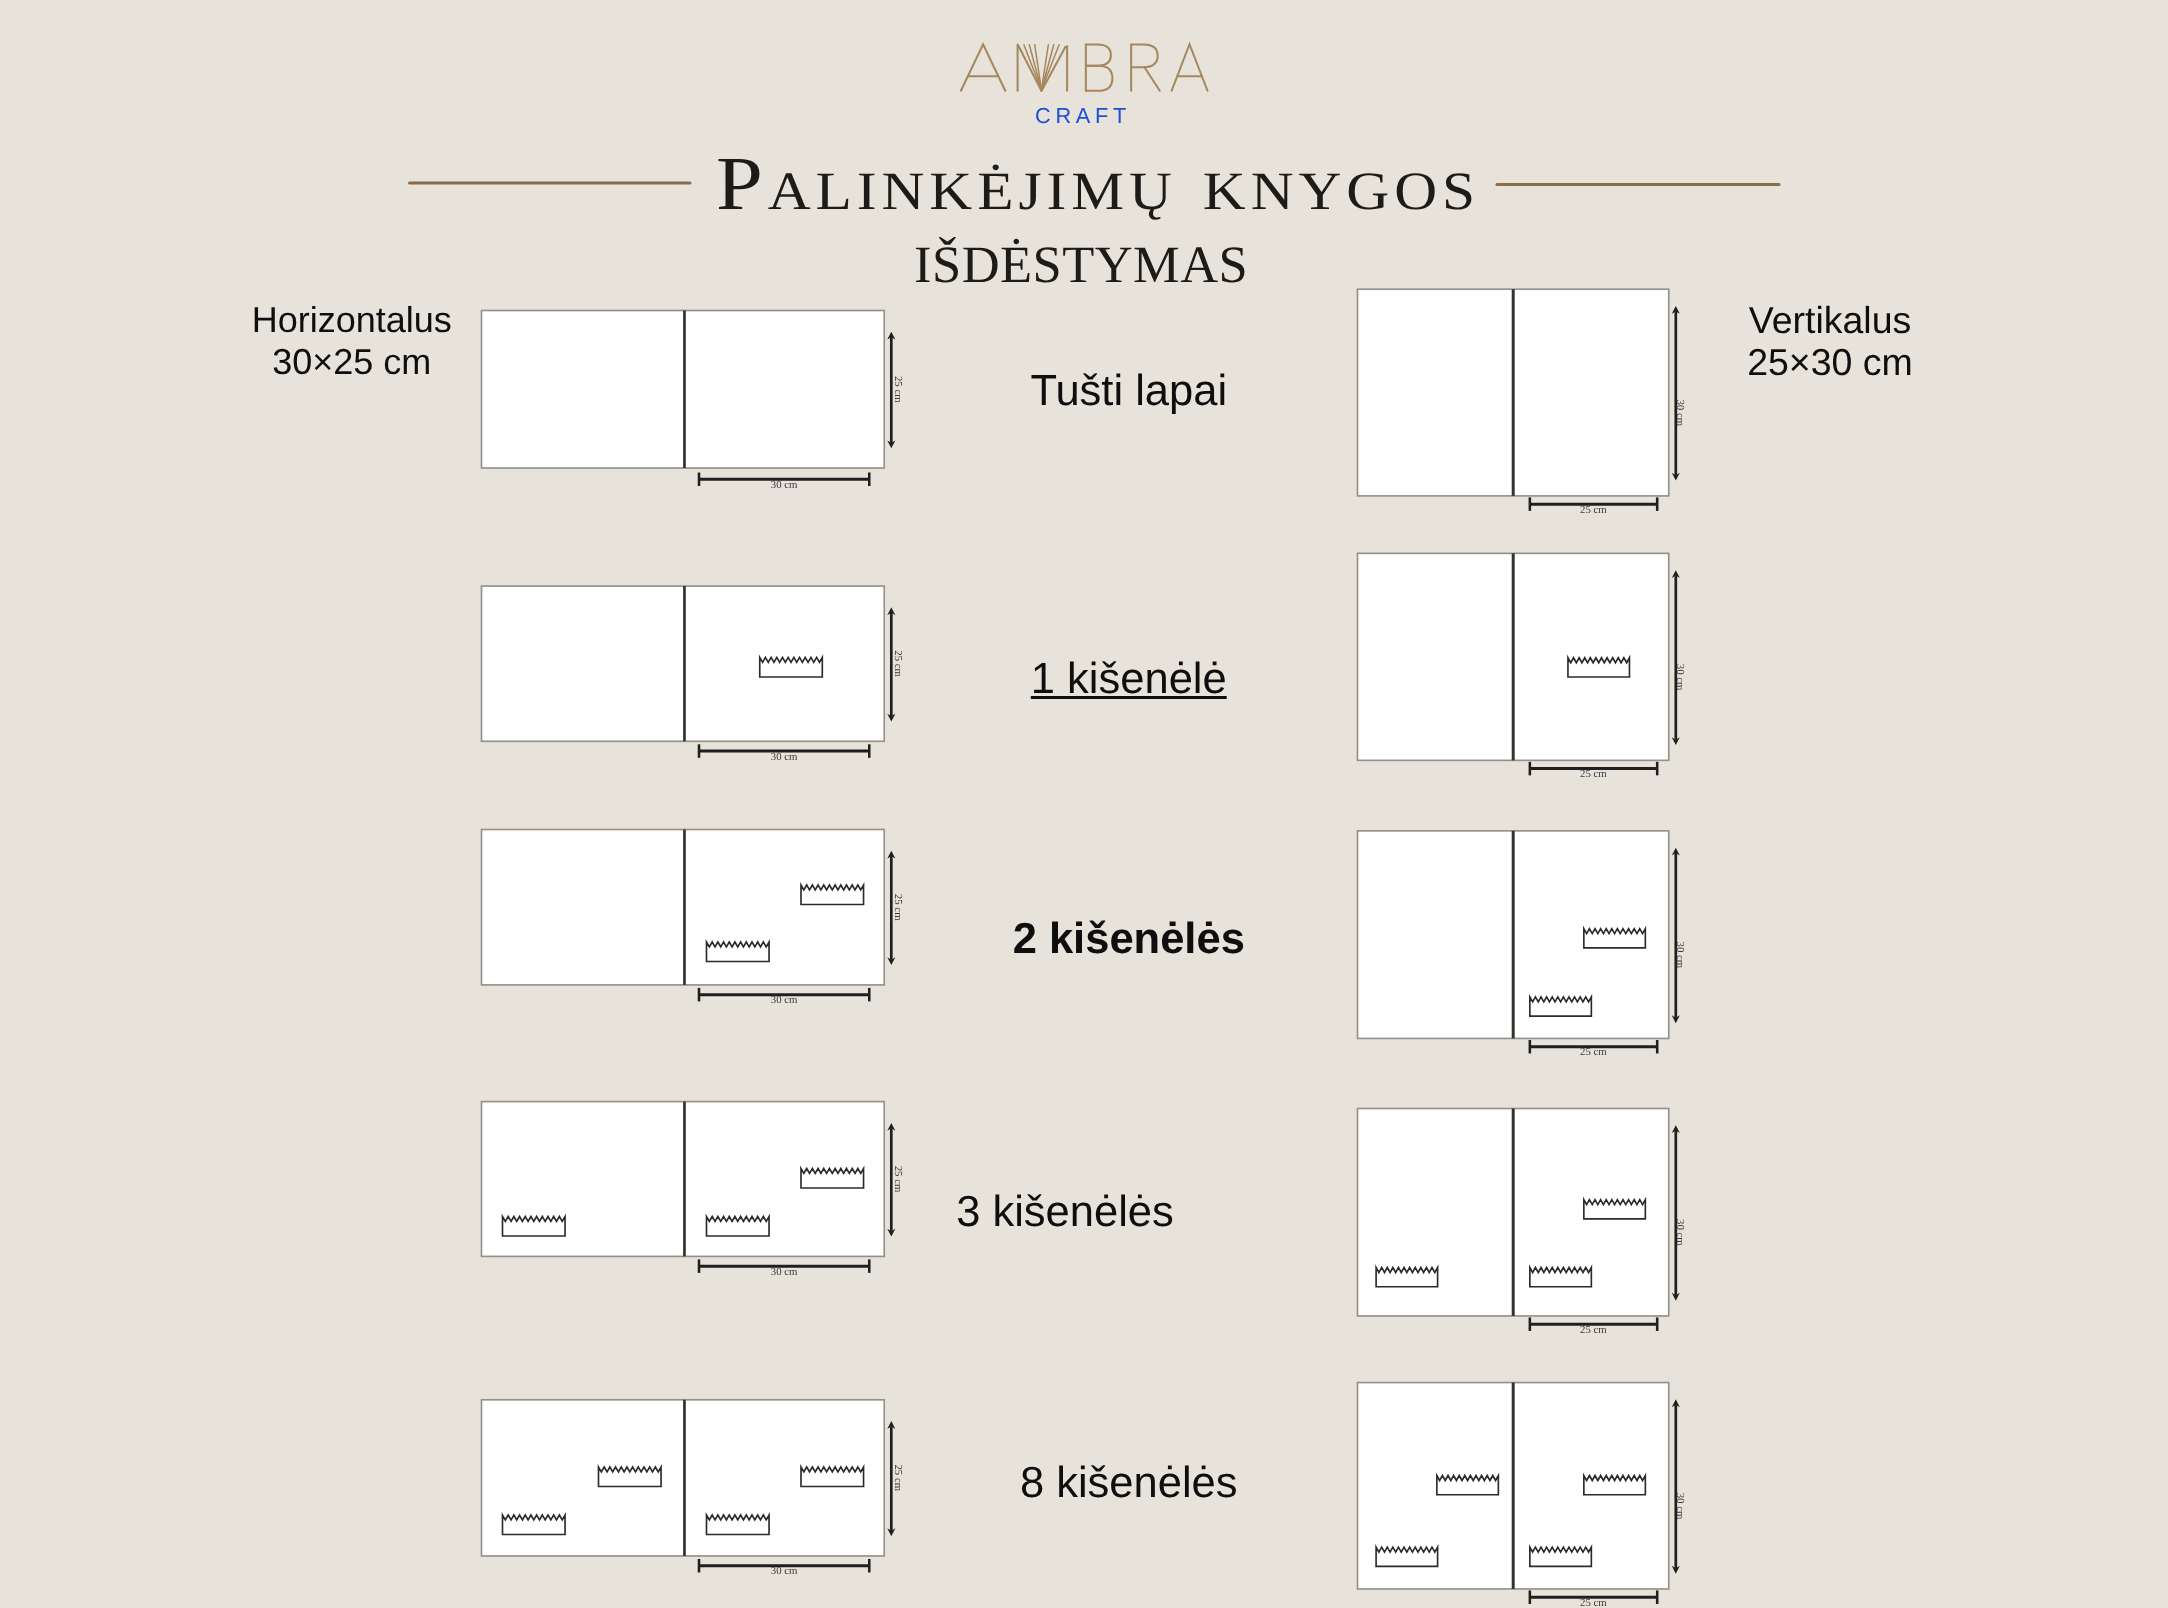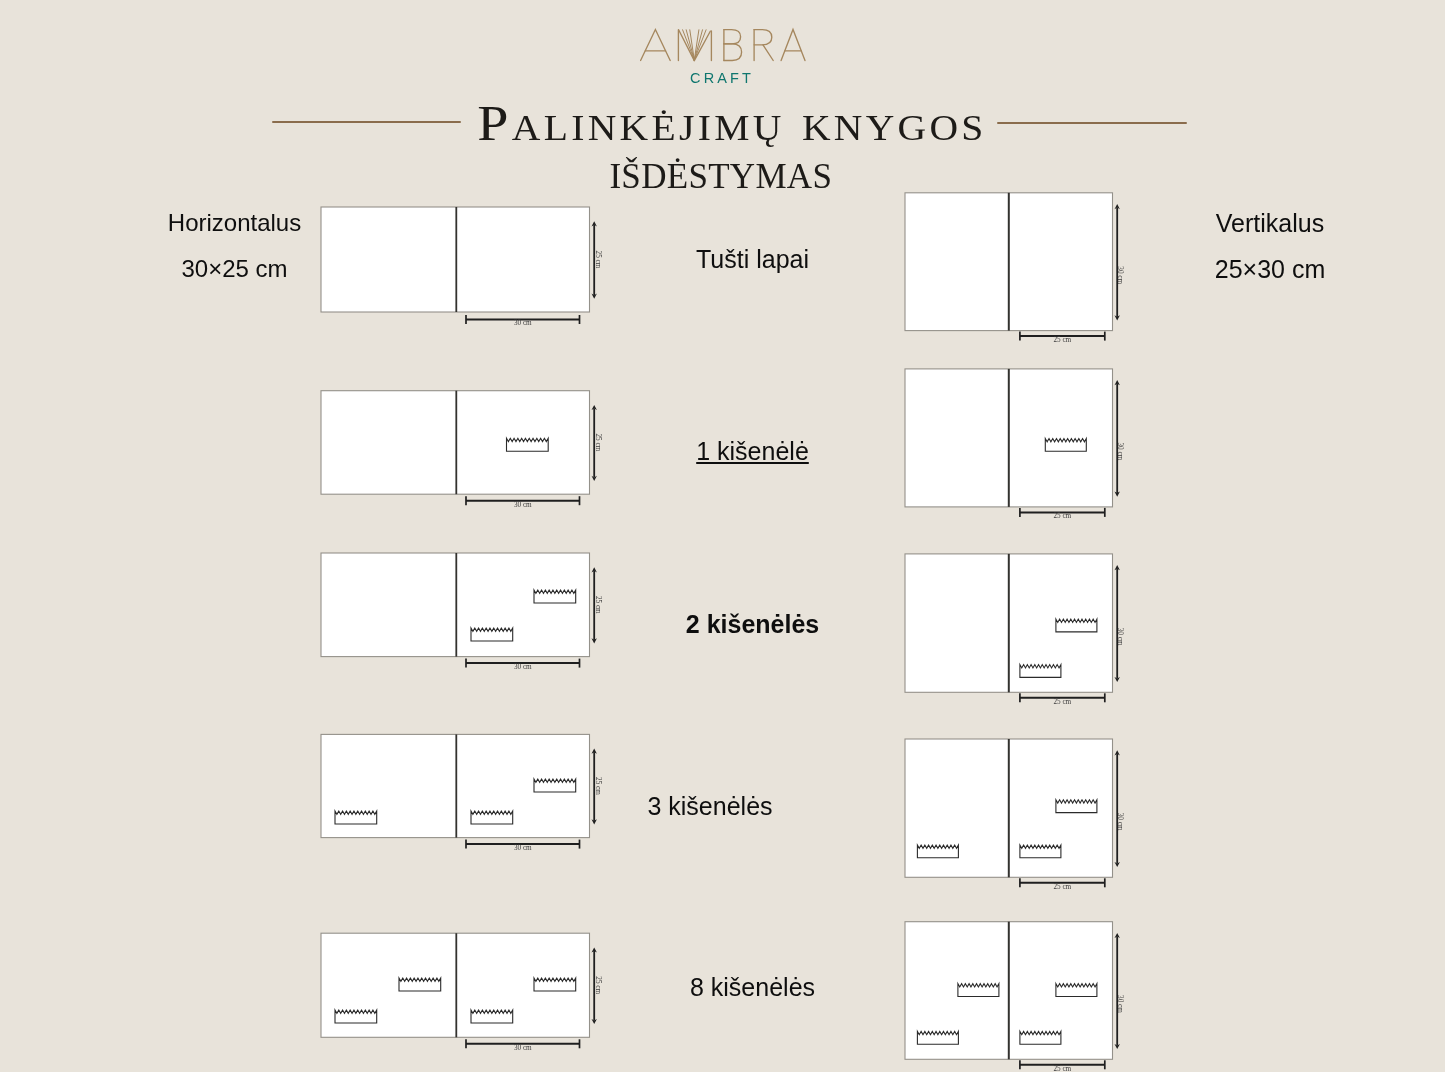--- a/index.html
+++ b/index.html
@@ -1,22 +1,22 @@
 <!DOCTYPE html>
 <html lang="lt"><head>
 <meta charset="utf-8">
 <title>Palinkėjimų knygos išdėstymas</title>
 <style>
   html,body{margin:0;padding:0}
   body{width:1445px;height:1072px;background:#e8e3da;position:relative;overflow:hidden;
        font-family:"Liberation Sans",sans-serif;color:#111}
   .abs{position:absolute}
   .ctr{transform:translateX(-50%);white-space:nowrap}
-  .collabel{font-size:25px;line-height:46px;text-align:center;color:#0e0e0e}
-  .midlabel{font-size:25px;color:#0e0e0e}
+  .collabel{font-size:25px;line-height:28px;text-align:center;color:#0e0e0e}
+  .midlabel{font-size:29px;color:#0e0e0e}
 </style>
 </head>
 <body>
 
 <svg width="1445" height="100" viewBox="0 0 1445 100" xmlns="http://www.w3.org/2000/svg" style="position:absolute;left:0;top:0">
 
 <g stroke="#a5875e" stroke-width="1.35" fill="none" stroke-linecap="round">
       <path d="M640.6,60.5 L655.4,29.5 L670.2,60.5"></path>
       <path d="M645.3,50.8 L665.5,50.8"></path>
     </g>
@@ -45,33 +45,33 @@
       <path d="M754.1,29.6 L762.3,29.6 C768.8,29.6 771.8,32.3 771.8,37.2 C771.8,42.1 768.8,44.8 762.3,44.8 L754.1,44.8"></path>
       <path d="M763.0,44.8 L773.2,60.5"></path>
     </g>
 
 <g stroke="#a5875e" stroke-width="1.35" fill="none" stroke-linecap="round">
       <path d="M781.1,60.5 L793.0,29.5 L805.0,60.5"></path>
       <path d="M784.9,50.8 L801.2,50.8"></path>
     </g>
 </svg>
 
-<div class="abs ctr" style="left:722px;top:69.5px;font-size:14.5px;letter-spacing:3.1px;color:#0f766e;">CRAFT</div>
+<div class="abs ctr" style="left:722px;top:69.5px;font-size:14.5px;letter-spacing:3.1px;color:#1d4ed8;">CRAFT</div>
 
 <div class="abs" style="left:272px;top:120.8px;width:189px;height:2px;background:#8a6c4c;border-radius:1px"></div>
 
 <div class="abs" style="left:997px;top:121.6px;width:190px;height:2px;background:#8a6c4c;border-radius:1px"></div>
 
 <div class="abs" style="left:732px;top:93.5px;transform:translateX(-50%) scaleX(1.1);white-space:nowrap;font-family:'Liberation Serif',serif;font-variant:small-caps;font-size:51px;letter-spacing:3px;color:#1d1b18;">Palinkėjimų knygos</div>
 
 <div class="abs ctr" style="left:720.8px;top:156.5px;font-family:'Liberation Serif',serif;font-size:35px;letter-spacing:0.3px;color:#1d1b18;">IŠDĖSTYMAS</div>
 
 <div class="abs collabel" style="left:234.5px;top:200.2px;transform:translateX(-50%);font-size:24px">Horizontalus<br>30×25 cm</div>
 
-<div class="abs collabel" style="left:1270px;top:200.4px;transform:translateX(-50%)">Vertikalus<br>25×30 cm</div>
+<div class="abs collabel" style="left:1220px;top:200.4px;transform:translateX(-50%)">Vertikalus<br>25×30 cm</div>
 
 <div class="abs ctr midlabel" style="left:752.5px;top:244.7px;">Tušti lapai</div>
 
 <div class="abs ctr midlabel" style="left:752.5px;top:437px;text-decoration:underline;">1 kišenėlė</div>
 
 <div class="abs ctr midlabel" style="left:752.5px;top:609.7px;font-weight:bold;">2 kišenėlės</div>
 
 <div class="abs ctr midlabel" style="left:710px;top:791.5px;">3 kišenėlės</div>
 
 <div class="abs ctr midlabel" style="left:752.5px;top:972.9px;">8 kišenėlės</div>

